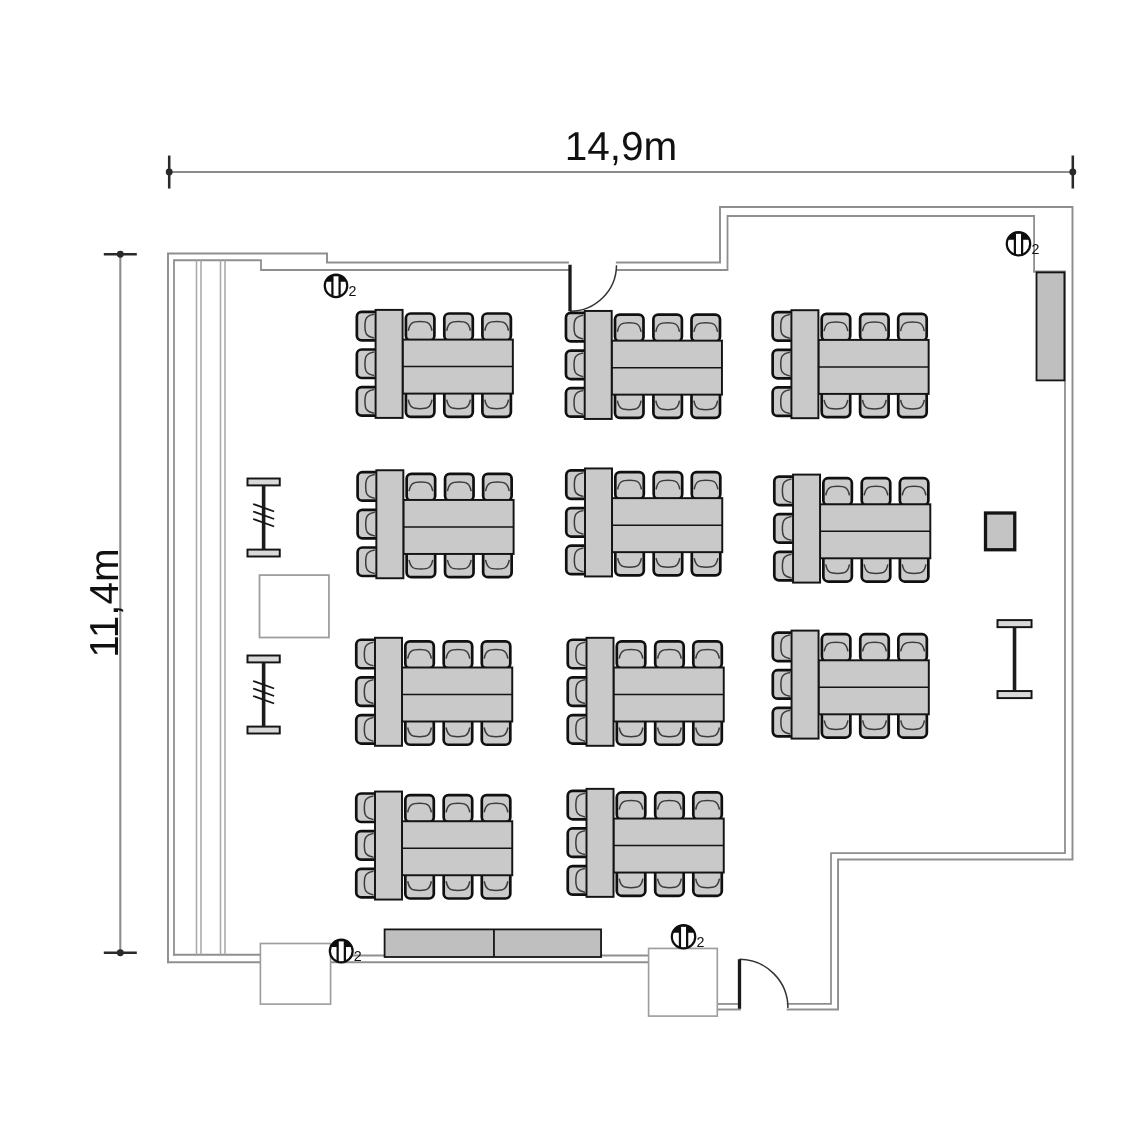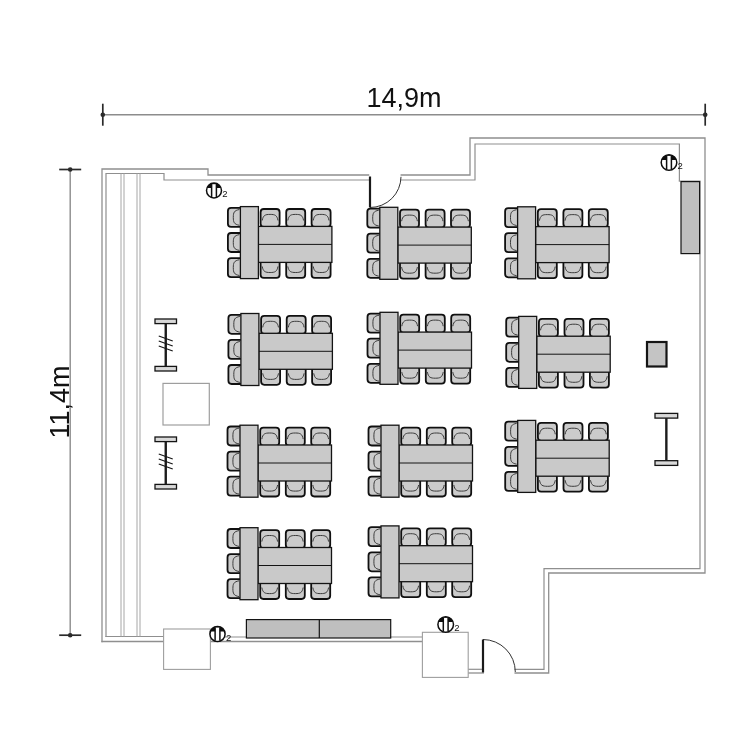--- a/index.html
+++ b/index.html
@@ -6,21 +6,21 @@
     margin: 0;
     padding: 0;
     background: #ffffff;
     width: 750px;
     height: 750px;
     overflow: hidden;
     font-family: "Liberation Sans", sans-serif;
   }
   #plan-canvas {
     position: absolute;
-    left: 2px;
+    left: 12px;
     top: 0;
     width: 646px;
     height: 750px;
     border-radius: 25px;
   }
   svg text {
     font-family: "Liberation Sans", sans-serif;
   }
 </style>
 </head>

